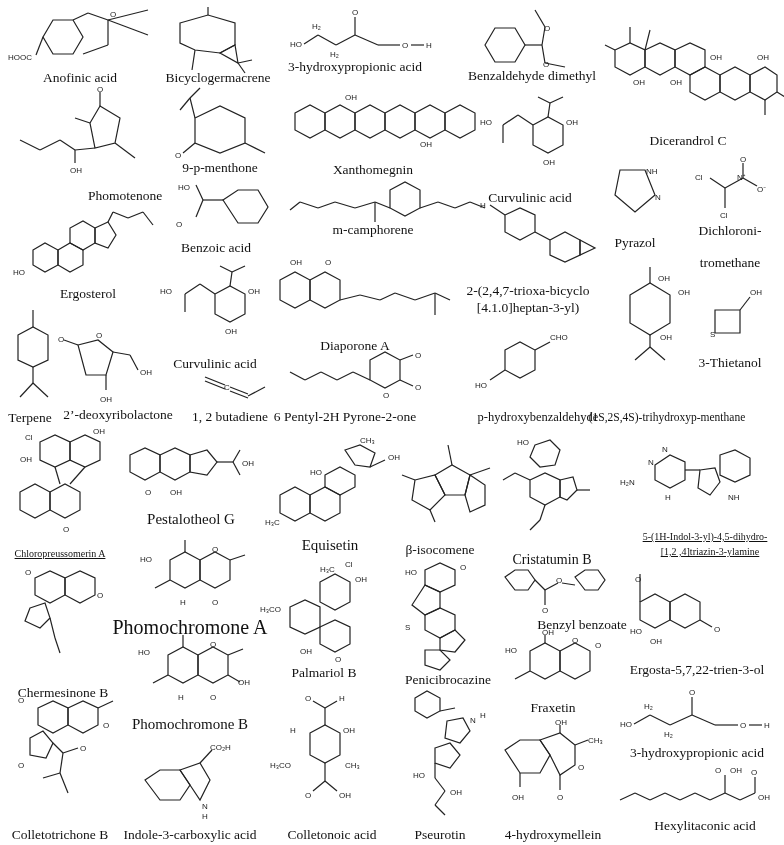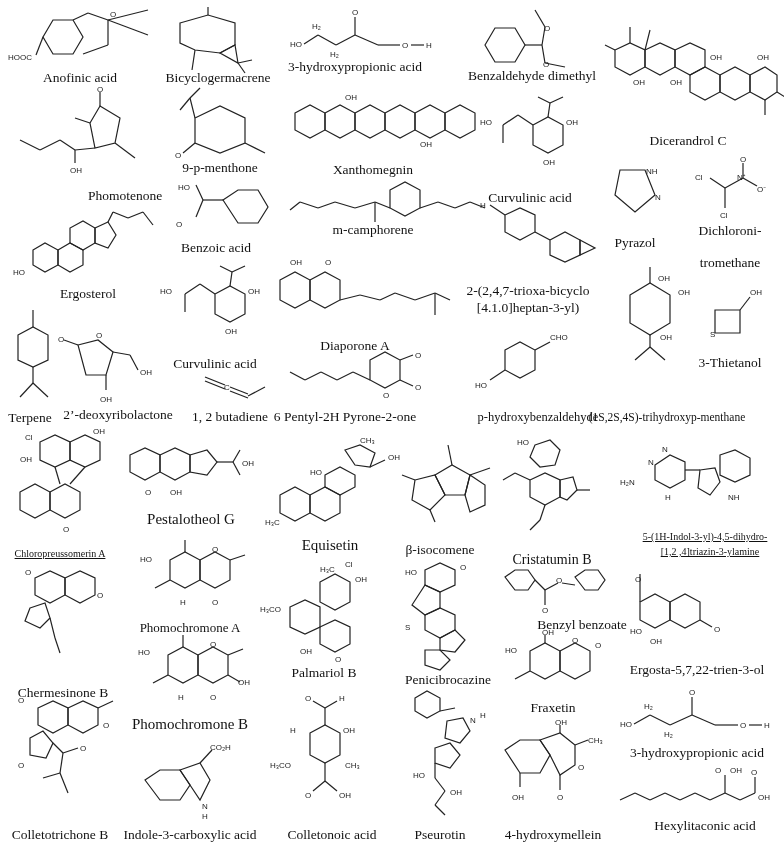--- a/index.html
+++ b/index.html
@@ -472,21 +472,21 @@
     <polygon points="70,20 85,12 100,20 100,40 85,48 70,40"></polygon>
     <line x1="55" y1="12" x2="55" y2="0"></line>
       <line x1="40" y1="40" x2="25" y2="48"></line>
     <line x1="100" y1="20" x2="115" y2="15"></line>
     <text x="10" y="22">HO</text>
       <text x="82" y="12">O</text>
     <text x="50" y="65">H</text>
       <text x="82" y="65">O</text>
   </svg>
 </div>
-<div class="lbl" style="left:190px;top:620px;font-size:13px;">Phomochromone A</div>
+<div class="lbl" style="left:190px;top:620px;font-size:20px;">Phomochromone A</div>
 
 <div class="cpd" style="left:260px;top:562px;">
   <svg width="130" height="100">
     <polygon points="60,20 75,12 90,20 90,40 75,48 60,40"></polygon>
     <polygon points="30,45 45,38 60,45 60,65 45,72 30,65"></polygon>
     <polygon points="60,65 75,58 90,65 90,82 75,90 60,82"></polygon>
     <text x="60" y="10">H₃C</text>
       <text x="85" y="5">Cl</text>
       <text x="95" y="20">OH</text>
     <text x="0" y="50">H₃CO</text>

